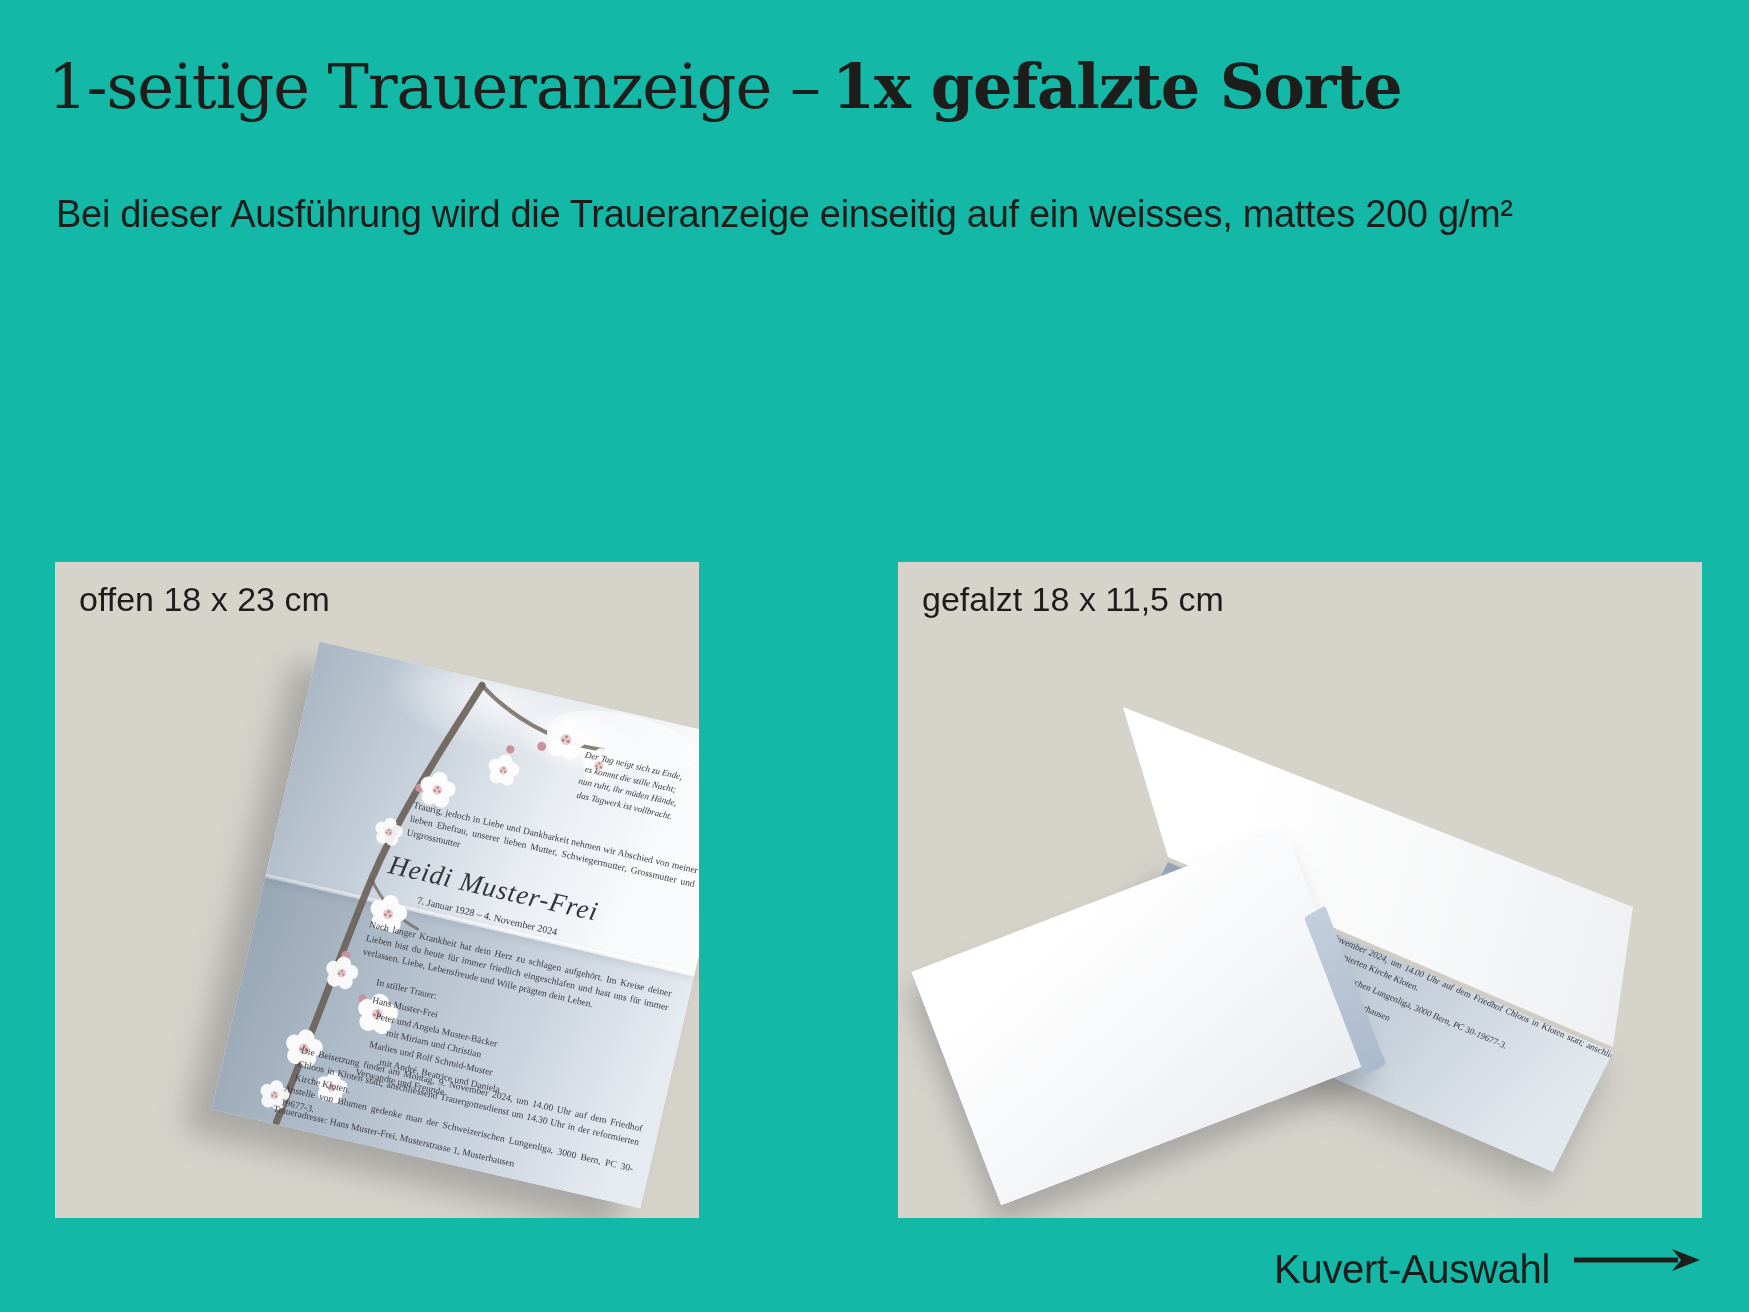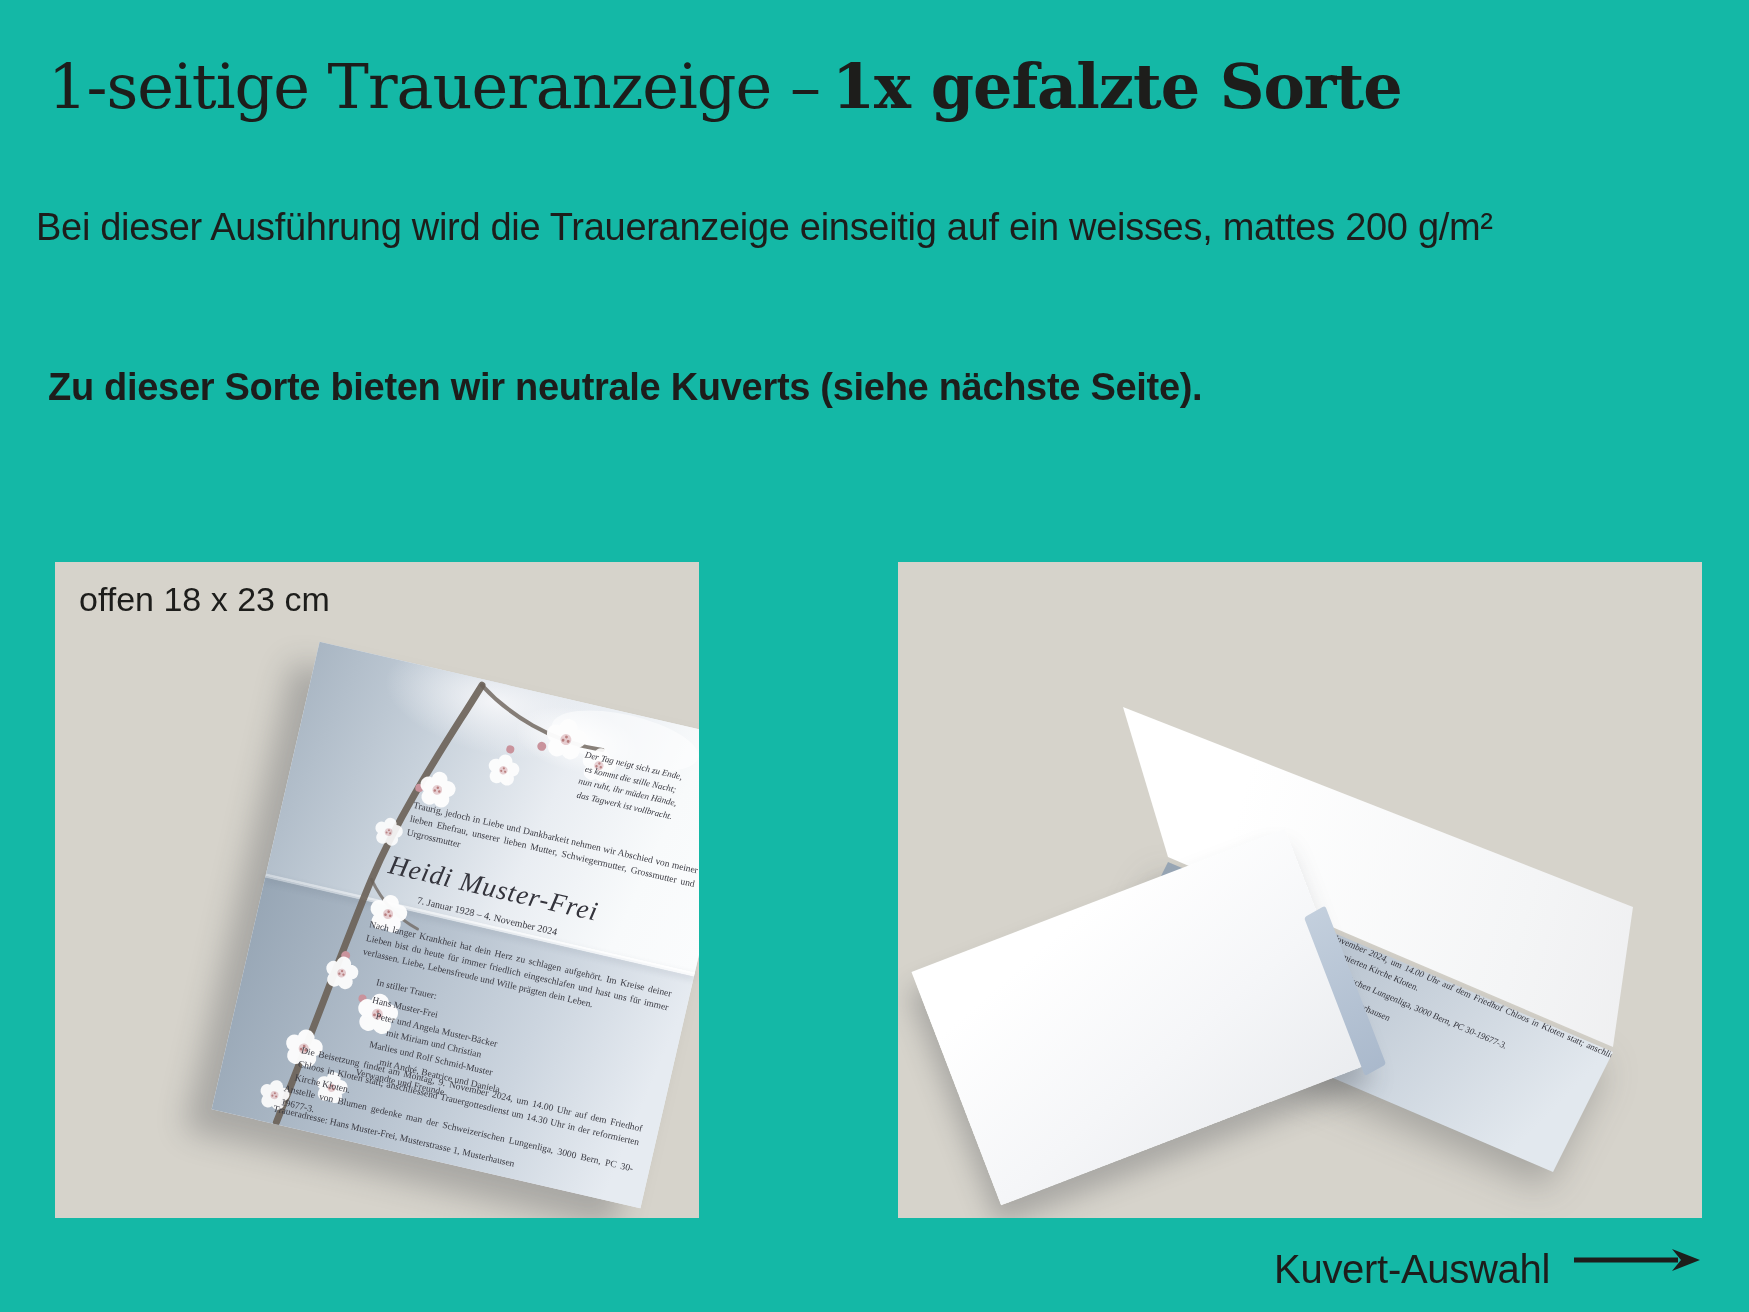--- a/index.html
+++ b/index.html
@@ -8,21 +8,21 @@
     background:#14b8a6; overflow:hidden;
     font-family:"Liberation Sans", sans-serif; color:#1d1d1b;
   }
   
   .title {
     position:absolute; left:48px; top:50px; margin:0;
     font-family:"DejaVu Serif", serif; font-size:62px; letter-spacing:-1px;
     font-weight:500; white-space:nowrap;
   }
   .title .t-bold { font-weight:700; margin-left:12px; }
-  .intro { position:absolute; left:36px; top:190px; font-size:38px; line-height:49px; letter-spacing:-0.3px;margin-top:13px; }
+  .intro { position:absolute; left:56px; top:190px; font-size:38px; line-height:49px; letter-spacing:-0.3px; }
   .note  { position:absolute; left:48px; top:366px; font-size:38px; font-weight:700; letter-spacing:-0.3px; }
 
   
   .panel {
     position:absolute; top:562px; height:656px; background:#d6d3cb; overflow:hidden; margin:0;
   }
   .panel-left  { left:55px;  width:644px; }
   .panel-right { left:898px; width:804px; }
   .panel-label { position:absolute; left:24px; top:18px; font-size:34px; color:#1d1d1b; }
 
@@ -96,21 +96,20 @@
 <body>
 
 <div class="page">
 
   <h1 class="title"><span>1-seitige Traueranzeige –</span><span class="t-bold">1x gefalzte Sorte</span></h1>
 
   <div class="intro">
     <div>Bei dieser Ausführung wird die Traueranzeige einseitig auf ein weisses, mattes 200 g/m²</div>
   </div>
 
-  <div class="note">Zu dieser Sorte bieten wir neutrale Kuverts (siehe nächste Seite).</div>
 
   <figure class="panel panel-left">
     <figcaption class="panel-label">offen 18 x 23 cm</figcaption>
 
     <div class="open-card">
       <div class="card-top"></div>
       <div class="card-bottom"></div>
       <div class="fold-line"></div>
 
       <svg class="branch" viewBox="0 0 440 480">
@@ -170,20 +169,21 @@
           <span>Verwandte und Freunde</span>
         </div>
         <p class="c-funeral">Die Beisetzung findet am Montag, 9. November 2024, um 14.00 Uhr auf dem Friedhof Chloos in Kloten statt; anschliessend Trauergottesdienst um 14.30 Uhr in der reformierten Kirche Kloten.</p>
         <p class="c-donation">Anstelle von Blumen gedenke man der Schweizerischen Lungenliga, 3000 Bern, PC 30-19677-3.</p>
         <p class="c-address">Traueradresse: Hans Muster-Frei, Musterstrasse 1, Musterhausen</p>
       </div>
     </div>
   </figure>
 
   <figure class="panel panel-right">
+    <figcaption class="panel-label">gefalzt 18 x 11,5 cm</figcaption>
 
     <div class="folded-group">
       <svg class="fold-inside-svg" viewBox="0 0 560 520">
         <defs>
           <linearGradient id="gIns" x1="0" y1="0" x2="1" y2="0.6">
             <stop offset="0" stop-color="#8f9eae"></stop>
             <stop offset="0.45" stop-color="#b9c4d0"></stop>
             <stop offset="1" stop-color="#e2e8ee"></stop>
           </linearGradient>
         </defs>

